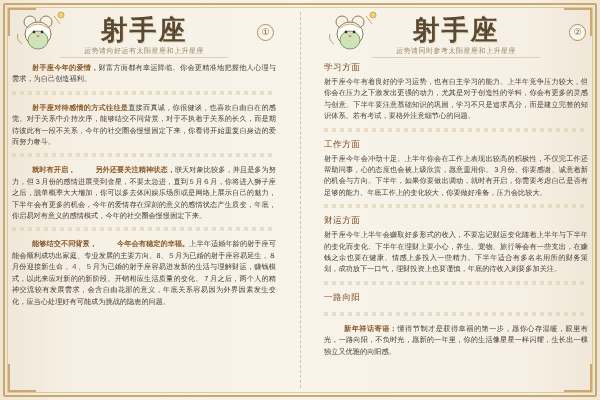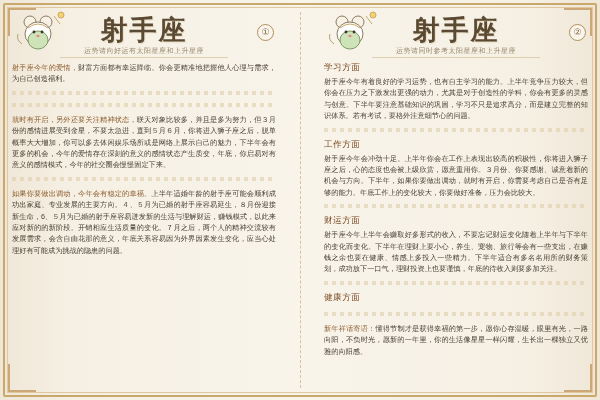--- a/index.html
+++ b/index.html
@@ -77,21 +77,21 @@
   .sec{position:relative;}
   .sec-text{
     font-size:7.2px;
     line-height:11.4px;
     color:#4a4036;
     text-align:justify;
     margin:0;
     text-indent:0;
   }
   .sec-text .lead{
-    font-weight:normal;color:#8a5a2b;
+    font-weight:bold;color:#8a5a2b;margin-left:20px;
   }
   .sec-head{
     display:block;
     font-size:8.6px;font-weight:normal;color:#7b4a22;
     margin-bottom:2px;letter-spacing:.5px;
   }
   .wavy{
     height:4px;margin:1px 0 2px 0;
     background:repeating-linear-gradient(90deg,#e3d2b2 0 4px,transparent 4px 8px);
     opacity:.7;
@@ -133,29 +133,32 @@
       <div class="num-badge">①</div>
     </div>
 
     <div class="body-col">
 
       <div class="sec">
         <p class="sec-text"><span class="lead">射手座今年的爱情，</span><span>财富方面都有幸运降临。你会更精准地把握他人心理与需求，为自己创造福利。</span></p>
       </div>
       <div class="wavy"></div>
 
+      <div class="sec">
+        <p class="sec-text"><span class="lead">射手座对待感情的方式往往是</span><span>直接而真诚，你很健谈，也喜欢自由自在的感觉。对于关系中介持次序，能够结交不同背景，对于不执着于关系的长久，而是期待彼此有一段不关系，今年的社交圈会慢慢固定下来，你看得开始重复自身边的爱而努力奢斗。</span></p>
+      </div>
       <div class="wavy"></div>
 
       <div class="sec">
         <p class="sec-text"><span class="lead">就时有开启，</span><span class="lead">另外还要关注精神状态，</span><span>联天对象比较多，并且是多为努力，但３月份的感情进展受到金星，不要太急进，直到５月６月，你将进入狮子座之后，脱单概率大大增加，你可以多去体闲娱乐场所或是网络上展示自己的魅力，下半年会有更多的机会，今年的爱情存在深刻的意义的感情状态产生质变，年底，你启易对有意义的感情模式，今年的社交圈会慢慢固定下来。</span></p>
       </div>
       <div class="wavy"></div>
 
       <div class="sec">
-        <p class="sec-text"><span class="lead">如果你要做出调动，</span><span class="lead">今年会有稳定的幸福。</span><span>上半年适婚年龄的射手座可能会顺利成功出家庭、专业发展的主要方向。４、５月为已婚的射手座容易延生，８月份迎接新生命，6、５月为已婚的射手座容易迸发新的生活与理解财运，赚钱模式，以此来应对新的的新阶段。开销相应生活质量的变化。７月之后，两个人的精神交流较有发展需求，会含自由花那的意义，年底关系容易因为外界因素发生变化，应当心处理好有可能成为挑战的隐患的问题。</span></p>
+        <p class="sec-text"><span class="lead">能够结交不同背景，</span><span class="lead">今年会有稳定的幸福。</span><span>上半年适婚年龄的射手座可能会顺利成功出家庭、专业发展的主要方向。8、５月为已婚的射手座容易延生，８月份迎接新生命，４、５月为已婚的射手座容易迸发新的生活与理解财运，赚钱模式，以此来应对新的的新阶段。开销相应生活质量的变化。７月之后，两个人的精神交流较有发展需求，会含自由花那的意义，年底关系容易因为外界因素发生变化，应当心处理好有可能成为挑战的隐患的问题。</span></p>
       </div>
 
     </div>
   </div>
 
   <div class="panel right">
     <div class="hdr">
       <svg class="mascot" viewBox="0 0 56 48">
         <ellipse cx="16" cy="12" rx="6" ry="6" fill="#f7f1e6" stroke="#8d7a5c" stroke-width="1"></ellipse>
         <ellipse cx="32" cy="12" rx="6" ry="6" fill="#f7f1e6" stroke="#8d7a5c" stroke-width="1"></ellipse>
@@ -178,32 +181,32 @@
     <div class="body-col">
 
       <div class="sec">
         <span class="sec-head">学习方面</span>
         <p class="sec-text">射手座今年有着良好的学习运势，也有自主学习的能力。上半年竞争压力较大，但你会在压力之下激发出更强的动力，尤其是对于创造性的学科，你会有更多的灵感与创意。下半年要注意基础知识的巩固，学习不只是追求高分，而是建立完整的知识体系。若有考试，要格外注意细节心的问题。</p>
       </div>
       <div class="wavy"></div>
 
       <div class="sec">
         <span class="sec-head">工作方面</span>
-        <p class="sec-text">射手座今年会冲劲十足。上半年你会在工作上表现出较高的积极性，你将进入狮子座之后，心的态度也会被上级欣赏，愿意重用你。３月份、你要感谢、诚意着新的机会与方向。下半年，如果你要做出调动，就时有开启，你需要考虑自己是否有足够的能力。年底工作上的变化较大，你要做好准备，压力会比较大。</p>
+        <p class="sec-text">射手座今年会冲劲十足。上半年你会在工作上表现出较高的积极性，不仅完工作还帮助同事，心的态度也会被上级欣赏，愿意重用你。３月份、你要感谢、诚意着新的机会与方向。下半年，如果你要做出调动，就时有开启，你需要考虑自己是否有足够的能力。年底工作上的变化较大，你要做好准备，压力会比较大。</p>
       </div>
       <div class="wavy"></div>
 
       <div class="sec">
         <span class="sec-head">财运方面</span>
         <p class="sec-text">射手座今年上半年会赚取好多形式的收入，不要忘记财运变化随着上半年与下半年的变化而变化。下半年在理财上要小心，养生、宠物、旅行等会有一些支出，在赚钱之余也要在健康、情感上多投入一些精力。下半年适合有多名名用所的财务策划，成功放下一口气，理财投资上也要谨慎，年底的待收入则要多加关注。</p>
       </div>
       <div class="wavy"></div>
 
       <div class="sec">
-        <span class="sec-head">健康方面</span>
+        <span class="sec-head">一路向阳</span>
       </div>
       <div class="wavy"></div>
 
       <div class="sec">
         <p class="sec-text"><span class="lead">新年祥话寄语：</span><span>懂得节制才是获得幸福的第一步，愿你心存温暖，眼里有光，一路向阳，不负时光，愿新的一年里，你的生活像星星一样闪耀，生长出一棵独立又优雅的向阳感。</span></p>
       </div>
 
     </div>
   </div>
 </div>

